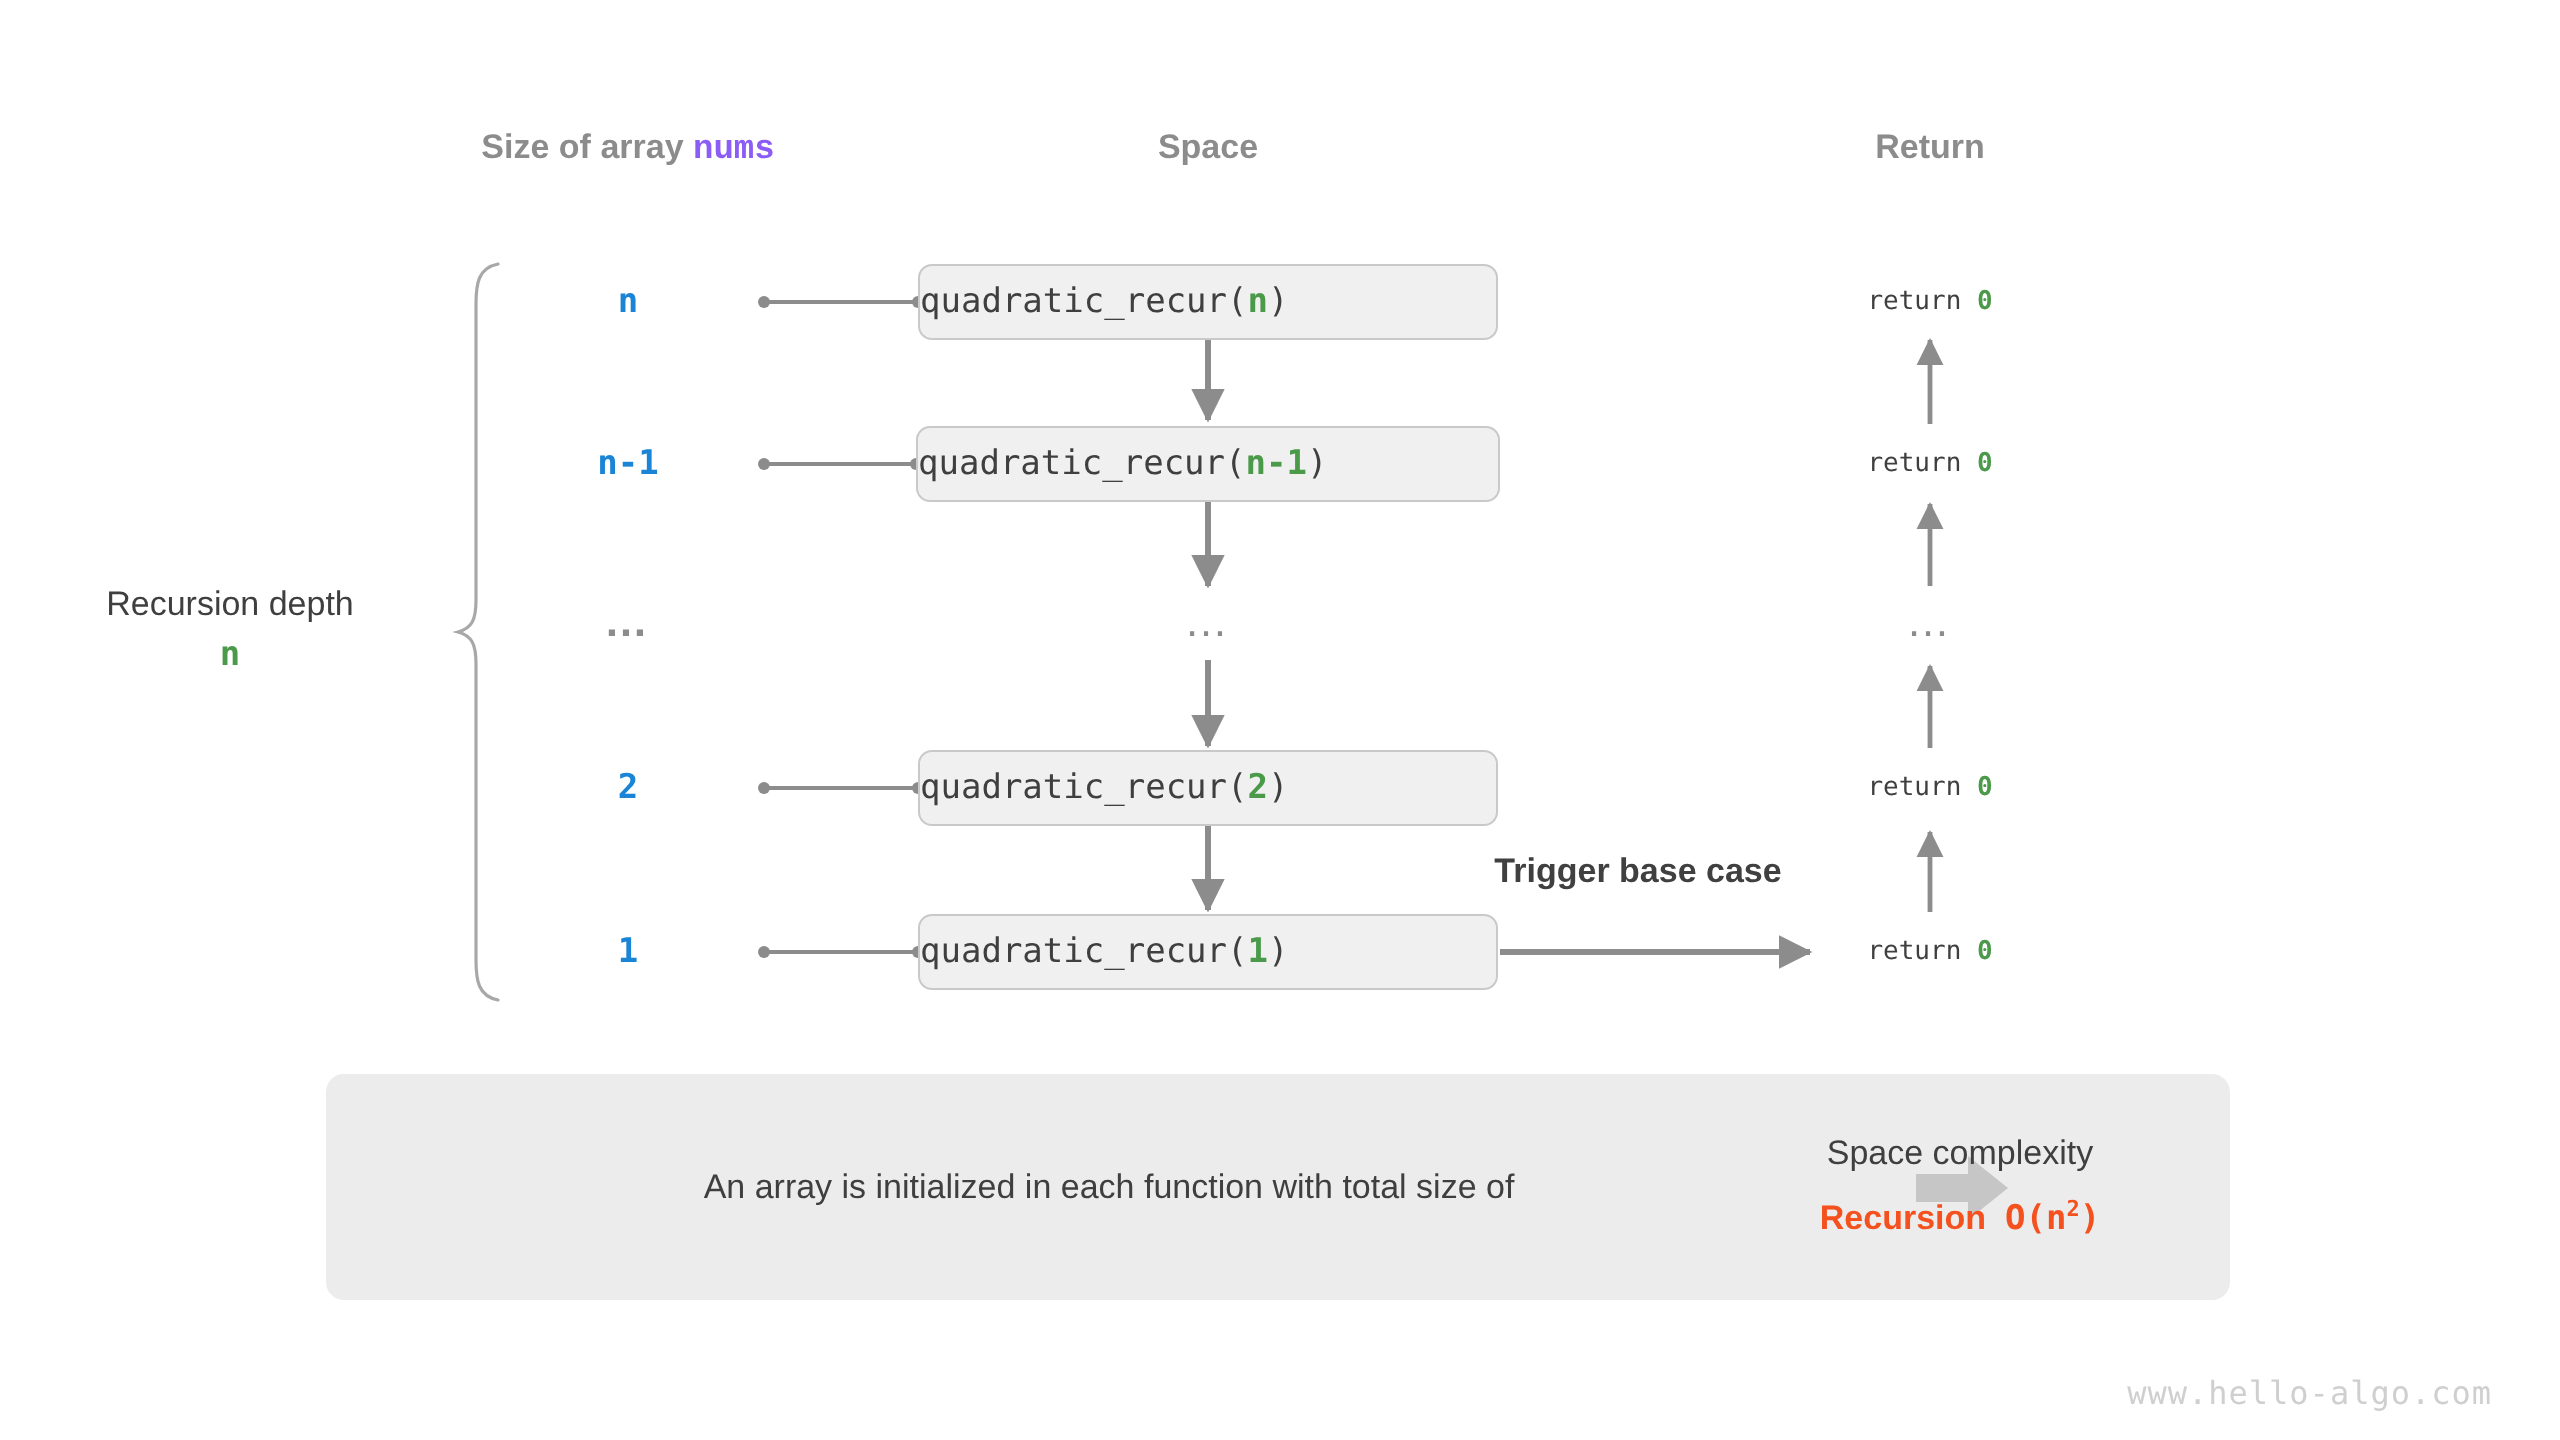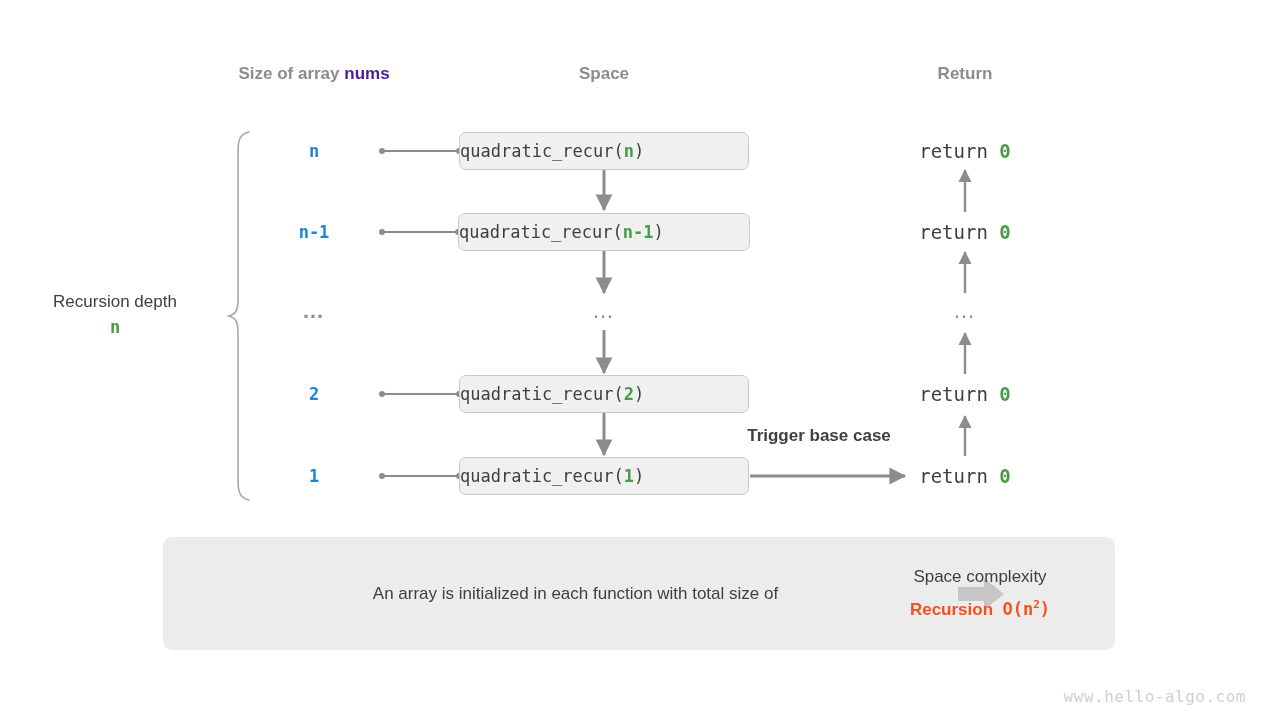--- a/index.html
+++ b/index.html
@@ -15,23 +15,23 @@
   
   .col-header{
     position:absolute;
     font-weight:bold;
     font-size:17px;
     color:#8c8c8c;
     white-space:nowrap;
     transform:translateX(-50%);
   }
   .hdr-mono{
-    font-family:Liberation Sans, sans-serif;
+    font-family:Liberation Mono, monospace;
     font-weight:bold;
-    color:#4c1d95;
+    color:#8b5cf6;
   }
 
   
   .size-label{
     position:absolute;
     font-family:"DejaVu Sans Mono","Liberation Mono",monospace;
     font-weight:bold;
     font-size:17px;
     color:#1a85d6;
     transform:translate(-50%,-50%);
@@ -82,21 +82,21 @@
   .dot{position:absolute;width:6px;height:6px;border-radius:50%;
        background:#8c8c8c;transform:translate(-50%,-50%);}
 
   svg.arrow-layer{position:absolute;left:0;top:0;width:1280px;height:720px;
                   pointer-events:none;}
 
   
   .ret-label{
     position:absolute;
     font-family:"DejaVu Sans Mono","Liberation Mono",monospace;
-    font-size:19px;color:#3f3f3f;white-space:nowrap;
+    font-size:13px;color:#3f3f3f;white-space:nowrap;
     transform:translate(-50%,-50%);
   }
   .ret-val{color:#4a9a4a;font-weight:bold;}
   .ret-dots{
     position:absolute;color:#8c8c8c;font-size:22px;letter-spacing:2px;
     transform:translate(-50%,-50%);
   }
 
   
   .trigger-note{
@@ -105,21 +105,21 @@
   }
 
   
   .summary{
     position:absolute;
     left:163px;top:537px;width:952px;height:113px;
     background:#ececec;border-radius:9px;
     box-sizing:border-box;
   }
   .sum-left{
-    position:absolute;left:40px;top:0;width:745px;height:100%;
+    position:absolute;left:19px;top:0;width:745px;height:100%;
     display:flex;flex-direction:column;align-items:center;justify-content:center;
     gap:12px;
   }
   .sum-text{font-size:17px;color:#3f3f3f;white-space:nowrap;}
   .sum-formula{
     font-family:"DejaVu Sans Mono","Liberation Mono",monospace;
     font-weight:bold;font-size:18px;color:#8c8c8c;white-space:nowrap;
   }
   .sum-formula .b{color:#1a85d6;}
   .sum-formula .g{color:#8c8c8c;font-weight:bold;}

